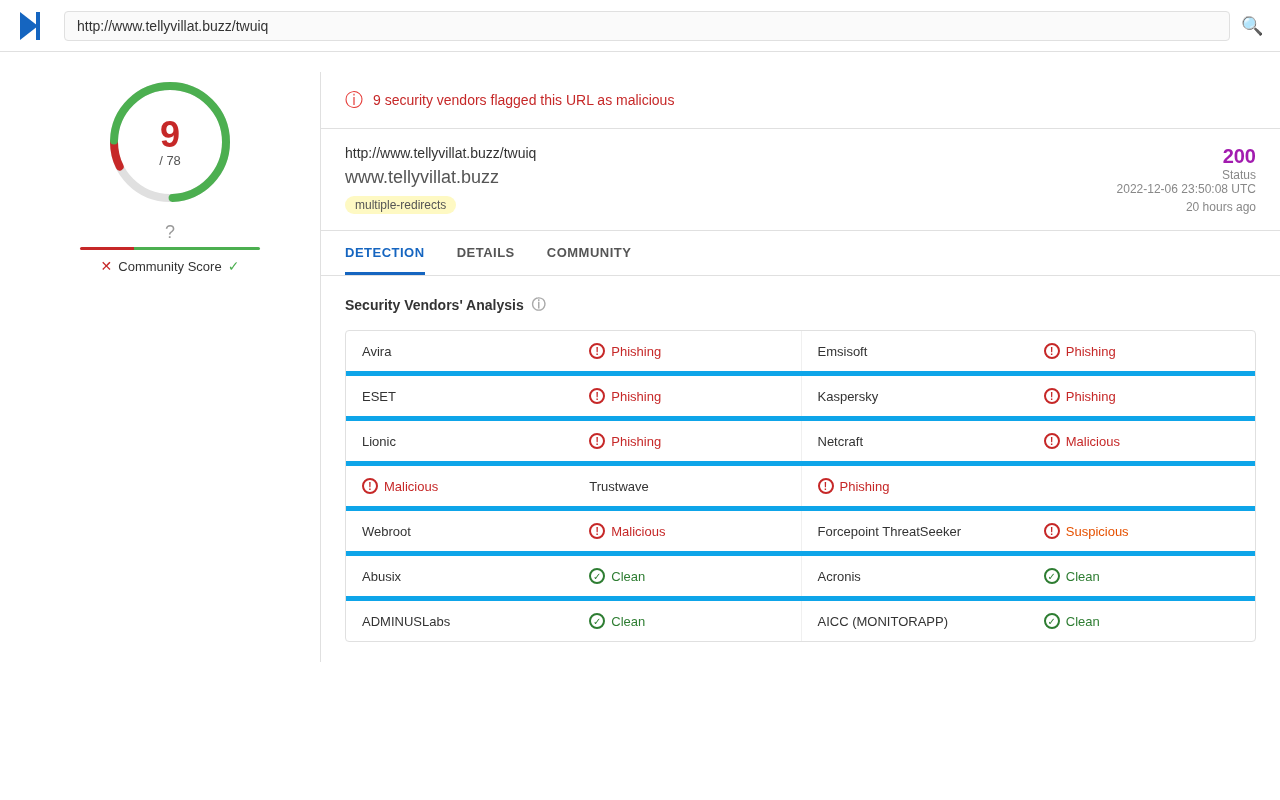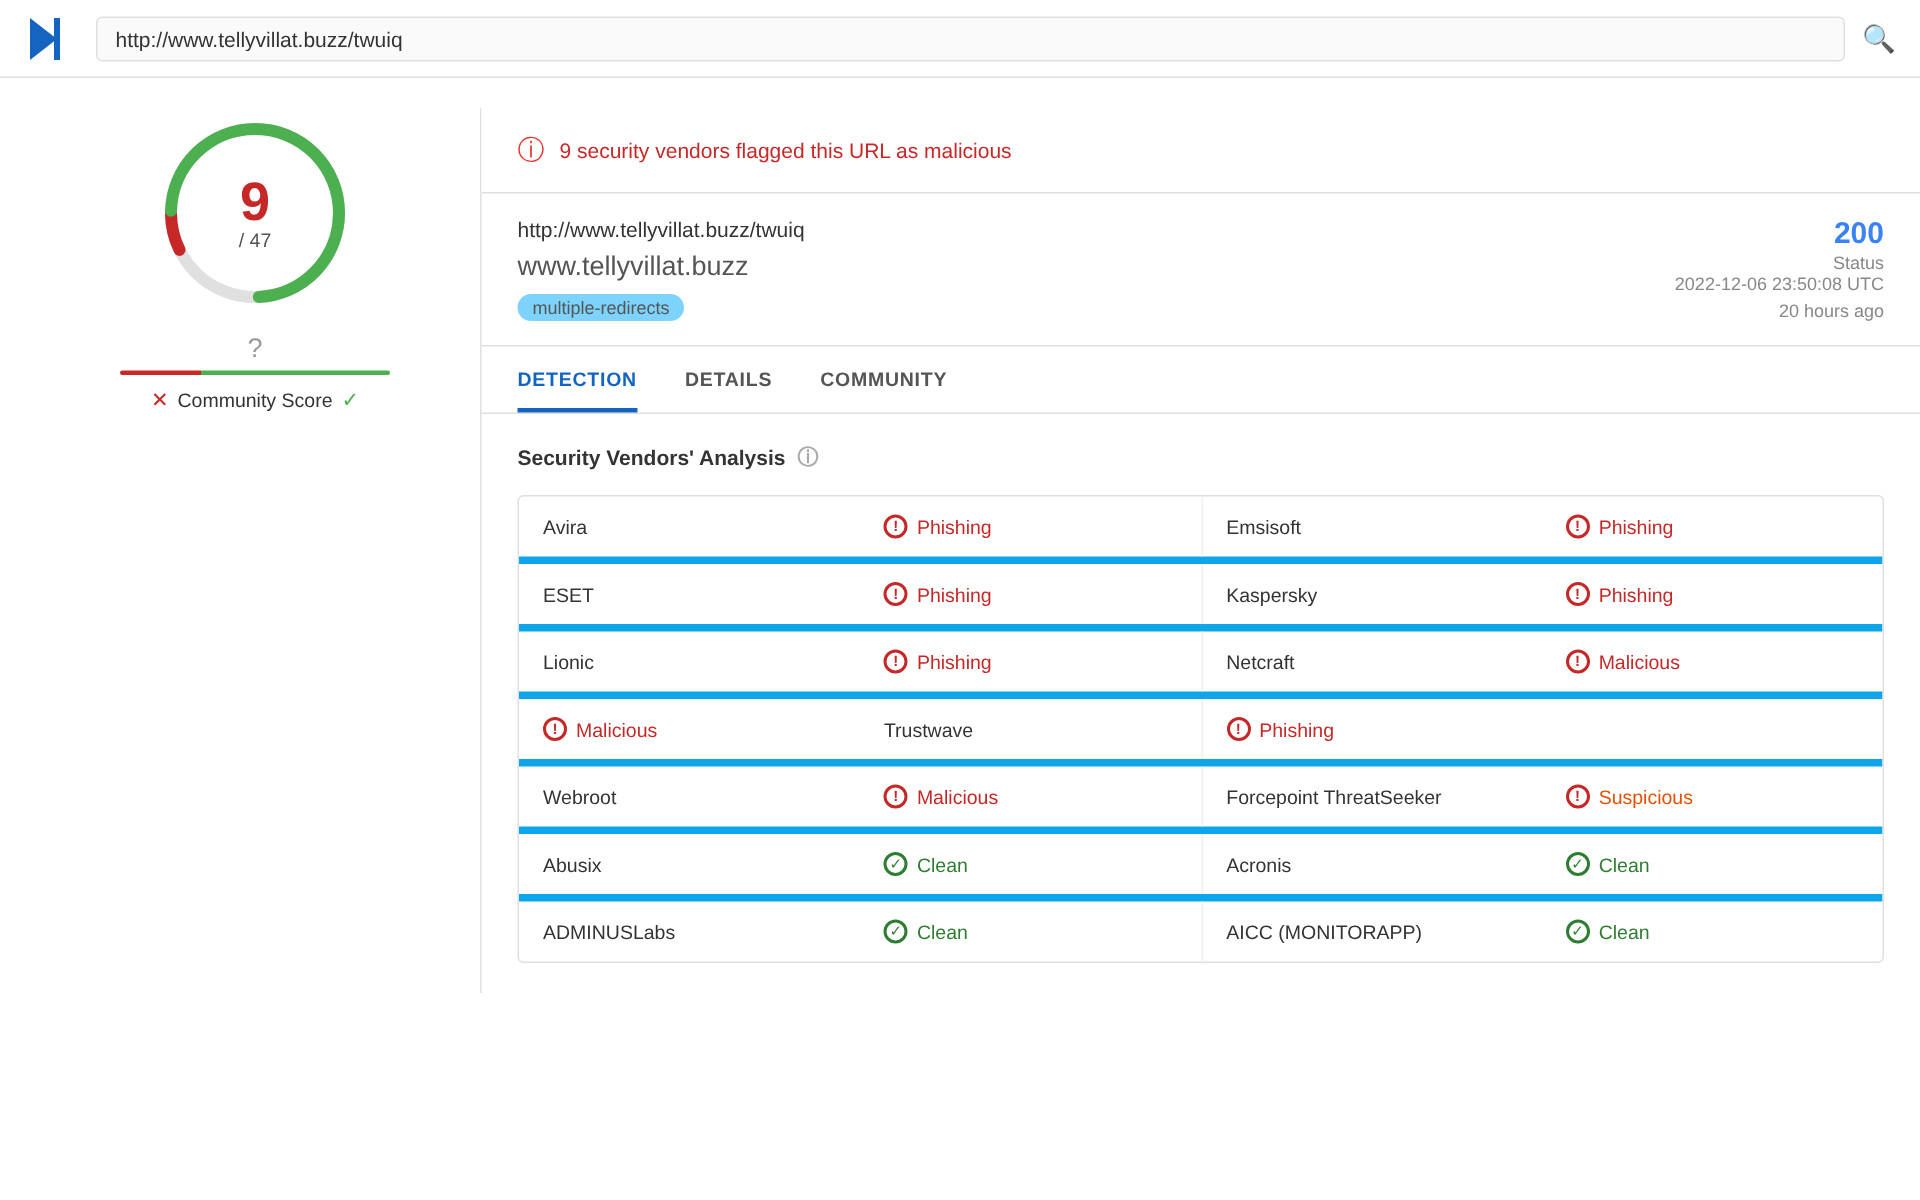--- a/index.html
+++ b/index.html
@@ -163,34 +163,34 @@
       color: #333;
       margin-bottom: 6px;
     }
     .url-domain {
       font-size: 18px;
       color: #555;
       margin-bottom: 8px;
     }
     .tag {
       display: inline-block;
-      background: #7dd3fc;
+      background: #fef9c3;
       border-radius: 12px;
       padding: 2px 10px;
       font-size: 12px;
       color: #555;
     }
     .url-info-right {
       text-align: right;
       flex-shrink: 0;
     }
     .status-code {
       font-size: 20px;
       font-weight: bold;
-      color: #3b82f6;
+      color: #a21caf;
     }
     .status-label {
       font-size: 12px;
       color: #888;
     }
     .timestamp {
       font-size: 12px;
       color: #888;
       margin-bottom: 4px;
     }
@@ -329,21 +329,21 @@
       <svg class="gauge-svg" viewBox="0 0 140 140">
 
         <circle cx="70" cy="70" r="56" fill="none" stroke="#e0e0e0" stroke-width="8"></circle>
 
         <circle cx="70" cy="70" r="56" fill="none" stroke="#c62828" stroke-width="8" stroke-dasharray="25 327" stroke-dashoffset="-238" stroke-linecap="round" transform="rotate(-90 70 70)"></circle>
 
         <circle cx="70" cy="70" r="56" fill="none" stroke="#4caf50" stroke-width="8" stroke-dasharray="260 92" stroke-dashoffset="-265" stroke-linecap="round" transform="rotate(-90 70 70)"></circle>
       </svg>
       <div class="gauge-inner">
         <div class="gauge-number">9</div>
-        <div class="gauge-total">/ 47</div>
+        <div class="gauge-total">/ 78</div>
       </div>
     </div>
 
     <div class="question-mark">?</div>
 
     <div class="score-bar-container">
       <div class="score-bar"></div>
     </div>
 
     <div class="community-score-row">

